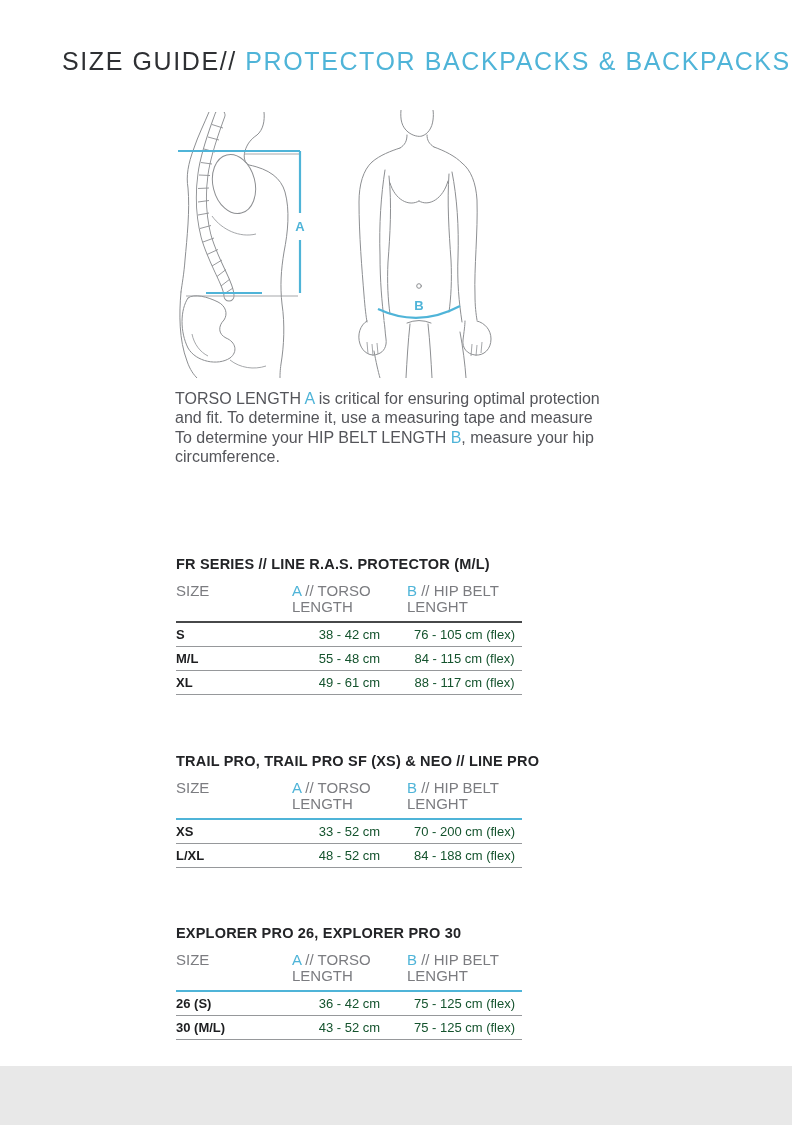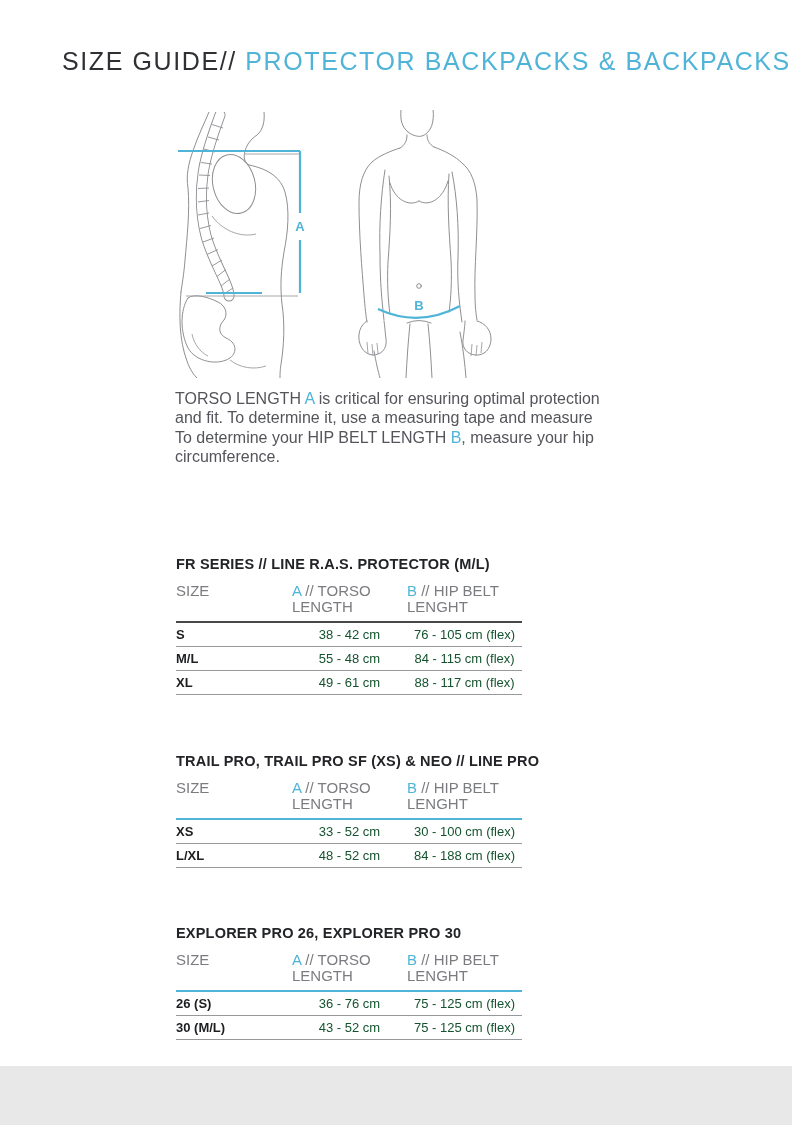--- a/index.html
+++ b/index.html
@@ -207,21 +207,21 @@
         <div>LENGTH</div>
       </div>
       <div>
         <div><span class="accent-letter">B</span><span> // HIP BELT</span></div>
         <div>LENGHT</div>
       </div>
     </div>
     <div class="trow">
       <div class="size-cell">XS</div>
       <div class="val-cell">33 - 52 cm</div>
-      <div class="val-cell">30 - 100 cm (flex)</div>
+      <div class="val-cell">70 - 200 cm (flex)</div>
     </div>
     <div class="trow">
       <div class="size-cell">L/XL</div>
       <div class="val-cell">48 - 52 cm</div>
       <div class="val-cell">84 - 188 cm (flex)</div>
     </div>
   </section>
 
   <section id="table-3" class="size-table">
     <h3 class="tbl-title">EXPLORER PRO 26, EXPLORER PRO 30</h3>
@@ -231,21 +231,21 @@
         <div><span class="accent-letter">A</span><span> // TORSO</span></div>
         <div>LENGTH</div>
       </div>
       <div>
         <div><span class="accent-letter">B</span><span> // HIP BELT</span></div>
         <div>LENGHT</div>
       </div>
     </div>
     <div class="trow">
       <div class="size-cell">26 (S)</div>
-      <div class="val-cell">36 - 76 cm</div>
+      <div class="val-cell">36 - 42 cm</div>
       <div class="val-cell">75 - 125 cm (flex)</div>
     </div>
     <div class="trow">
       <div class="size-cell">30 (M/L)</div>
       <div class="val-cell">43 - 52 cm</div>
       <div class="val-cell">75 - 125 cm (flex)</div>
     </div>
   </section>
 
 </div>

